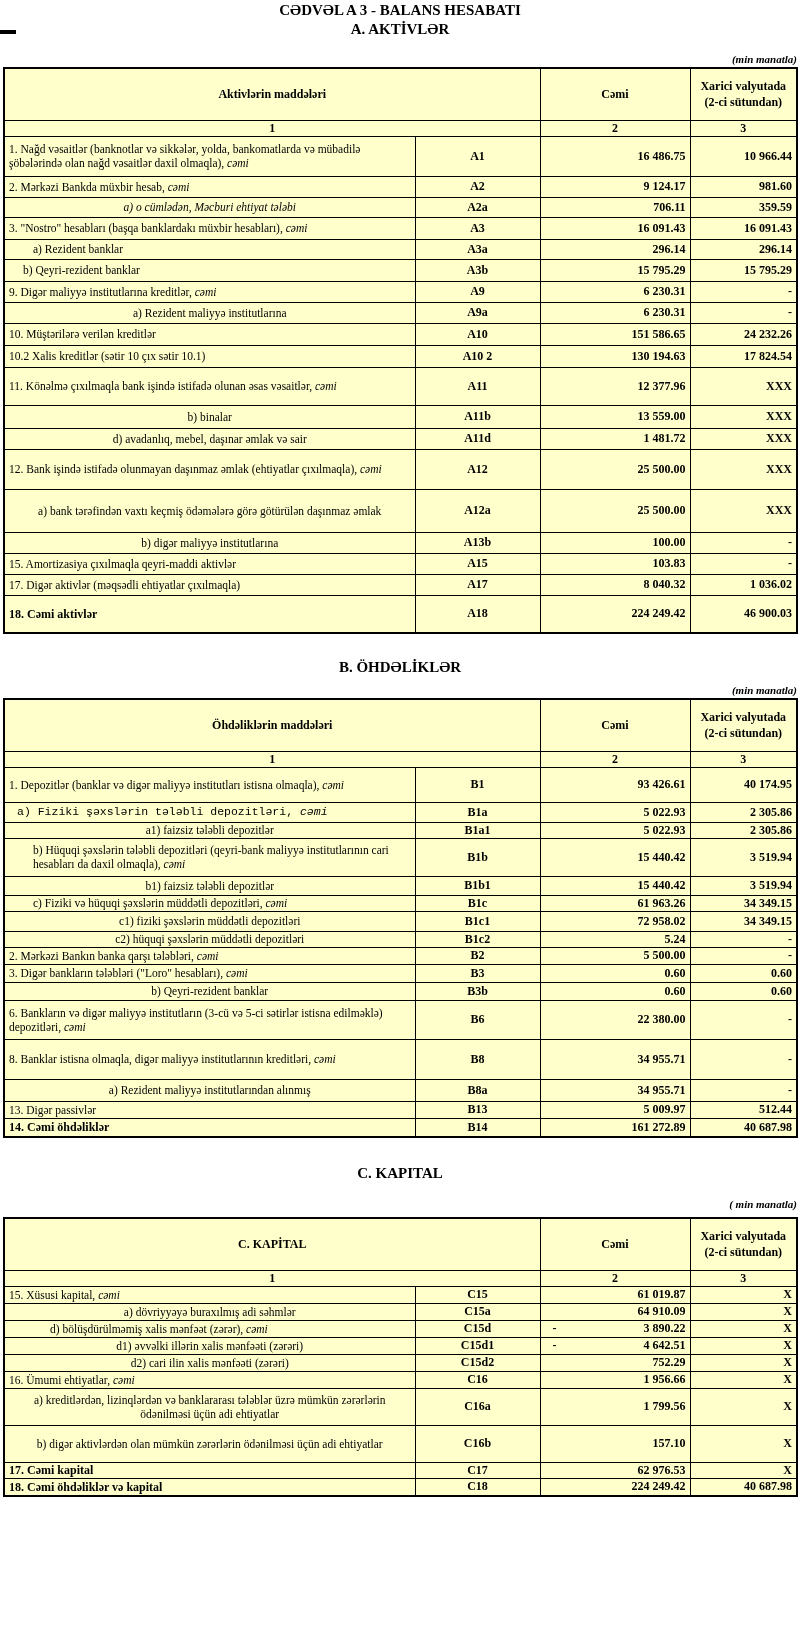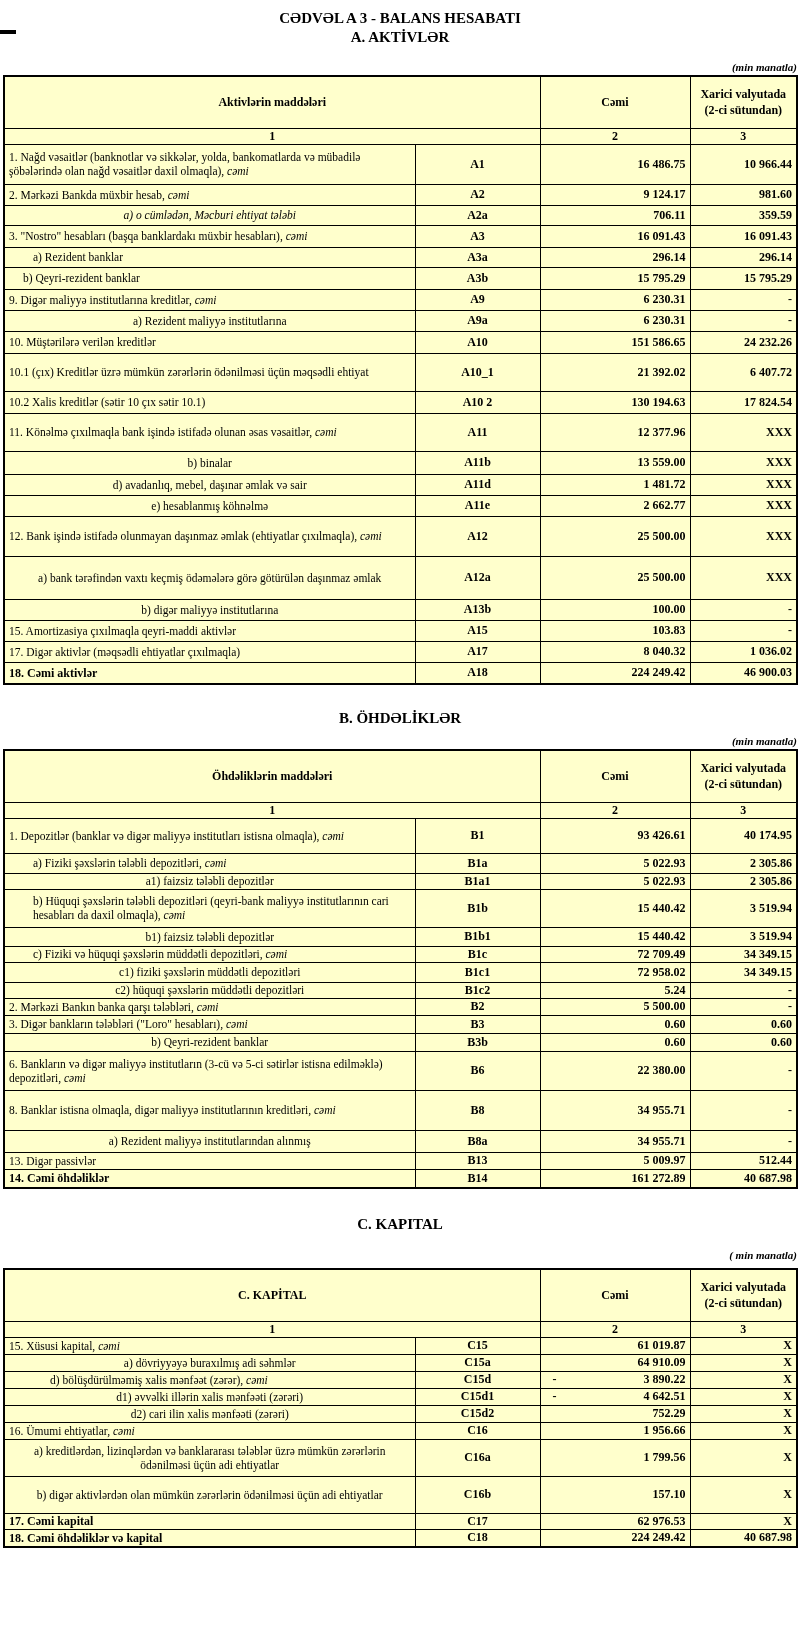--- a/index.html
+++ b/index.html
@@ -1,21 +1,21 @@
 <!DOCTYPE html>
 <html><head>
 <meta charset="utf-8">
 <style>
   html,body{margin:0;padding:0}
   body{
     width:800px;height:1640px;overflow:hidden;background:#ffffff;
     font-family:"Liberation Serif","DejaVu Serif",serif;color:#000;
     position:relative;
   }
-  .title-block{text-align:center;padding-top:9px}
+  .title-block{text-align:center;padding-top:1px}
   .doc-title{font-weight:700;font-size:15px;line-height:19px}
   .scan-artifact{position:absolute;left:0;top:30px;width:16px;height:4px;background:#000}
   .sec-title{text-align:center;font-weight:700;font-size:15px;line-height:18px;margin-top:22px}
   .unit-note{text-align:right;font-style:italic;font-weight:700;font-size:11px;padding-right:3px;margin-top:14px;margin-bottom:2px}
   .section-liabilities .sec-title{margin-top:24px}
   .section-liabilities .unit-note{margin-top:8px}
   .section-capital .sec-title{margin-top:26px}
   .section-capital .unit-note{margin-top:16px;margin-bottom:7px}
   table.bal{
     border-collapse:collapse;table-layout:fixed;width:793px;margin-left:3px;
@@ -119,26 +119,20 @@
             <td class="code">A9a</td>
             <td class="v">6 230.31</td>
             <td class="v">-</td>
           </tr>
           <tr style="height: 22px;">
             <td class="lbl">10. Müştərilərə verilən kreditlər</td>
             <td class="code">A10</td>
             <td class="v">151 586.65</td>
             <td class="v">24 232.26</td>
           </tr>
-          <tr style="height: 38px;">
-            <td class="lbl">10.1 (çıx) Kreditlər üzrə mümkün zərərlərin ödənilməsi üçün məqsədli ehtiyat</td>
-            <td class="code">A10_1</td>
-            <td class="v">21 392.02</td>
-            <td class="v">6 407.72</td>
-          </tr>
           <tr style="height: 22px;">
             <td class="lbl">10.2 Xalis kreditlər (sətir 10 çıx sətir 10.1)</td>
             <td class="code">A10 2</td>
             <td class="v">130 194.63</td>
             <td class="v">17 824.54</td>
           </tr>
           <tr style="height: 38px;">
             <td class="lbl">11. Könəlmə çıxılmaqla bank işində istifadə olunan əsas vəsaitlər, <i>cəmi</i></td>
             <td class="code">A11</td>
             <td class="v">12 377.96</td>
@@ -149,26 +143,20 @@
             <td class="code">A11b</td>
             <td class="v wt">13 559.00</td>
             <td class="v">XXX</td>
           </tr>
           <tr style="height: 21px;">
             <td class="lbl cen">d) avadanlıq, mebel, daşınar əmlak və sair</td>
             <td class="code">A11d</td>
             <td class="v wt">1 481.72</td>
             <td class="v">XXX</td>
           </tr>
-          <tr style="height: 21px;">
-            <td class="lbl cen">e) hesablanmış köhnəlmə</td>
-            <td class="code">A11e</td>
-            <td class="v wt">2 662.77</td>
-            <td class="v">XXX</td>
-          </tr>
           <tr style="height: 40px;">
             <td class="lbl">12. Bank işində istifadə olunmayan daşınmaz əmlak (ehtiyatlar çıxılmaqla), <i>cəmi</i></td>
             <td class="code">A12</td>
             <td class="v">25 500.00</td>
             <td class="v">XXX</td>
           </tr>
           <tr style="height: 43px;">
             <td class="lbl cen">a) bank tərəfindən vaxtı keçmiş ödəmələrə görə götürülən daşınmaz əmlak</td>
             <td class="code">A12a</td>
             <td class="v">25 500.00</td>
@@ -185,21 +173,21 @@
             <td class="code">A15</td>
             <td class="v wt">103.83</td>
             <td class="v wt">-</td>
           </tr>
           <tr style="height: 21px;">
             <td class="lbl">17. Digər aktivlər (məqsədli ehtiyatlar çıxılmaqla)</td>
             <td class="code">A17</td>
             <td class="v">8 040.32</td>
             <td class="v">1 036.02</td>
           </tr>
-          <tr class="tot" style="height: 22px;">
+          <tr class="tot" style="height: 38px;">
             <td class="lbl">18. Cəmi aktivlər</td>
             <td class="code">A18</td>
             <td class="v">224 249.42</td>
             <td class="v">46 900.03</td>
           </tr>
         </tbody>
       </table>
     </div>
     <div class="section section-liabilities">
       <div class="sec-title">B. ÖHDƏLİKLƏR</div>
@@ -224,21 +212,21 @@
           </tr>
         </thead>
         <tbody>
           <tr style="height: 35px;">
             <td class="lbl">1. Depozitlər (banklar və digər maliyyə institutları istisna olmaqla), <i>cəmi</i></td>
             <td class="code">B1</td>
             <td class="v">93 426.61</td>
             <td class="v">40 174.95</td>
           </tr>
           <tr style="height: 20px;">
-            <td class="lbl" style="padding-left: 28px;">a) Fiziki şəxslərin tələbli depozitləri, <i>cəmi</i></td>
+            <td class="lbl" style="padding-left: 12px; font-family: Liberation Mono, monospace;">a) Fiziki şəxslərin tələbli depozitləri, <i>cəmi</i></td>
             <td class="code">B1a</td>
             <td class="v">5 022.93</td>
             <td class="v">2 305.86</td>
           </tr>
           <tr style="height: 16px;">
             <td class="lbl cen">a1) faizsiz tələbli depozitlər</td>
             <td class="code">B1a1</td>
             <td class="v wt">5 022.93</td>
             <td class="v wt">2 305.86</td>
           </tr>
@@ -250,21 +238,21 @@
           </tr>
           <tr style="height: 19px;">
             <td class="lbl cen">b1) faizsiz tələbli depozitlər</td>
             <td class="code">B1b1</td>
             <td class="v wt">15 440.42</td>
             <td class="v wt">3 519.94</td>
           </tr>
           <tr style="height: 16px;">
             <td class="lbl" style="padding-left: 28px;">c) Fiziki və hüquqi şəxslərin müddətli depozitləri, <i>cəmi</i></td>
             <td class="code">B1c</td>
-            <td class="v">72 709.49</td>
+            <td class="v">61 963.26</td>
             <td class="v">34 349.15</td>
           </tr>
           <tr style="height: 20px;">
             <td class="lbl cen">c1) fiziki şəxslərin müddətli depozitləri</td>
             <td class="code">B1c1</td>
             <td class="v wt">72 958.02</td>
             <td class="v wt">34 349.15</td>
           </tr>
           <tr style="height: 15px;">
             <td class="lbl cen">c2) hüquqi şəxslərin müddətli depozitləri</td>

